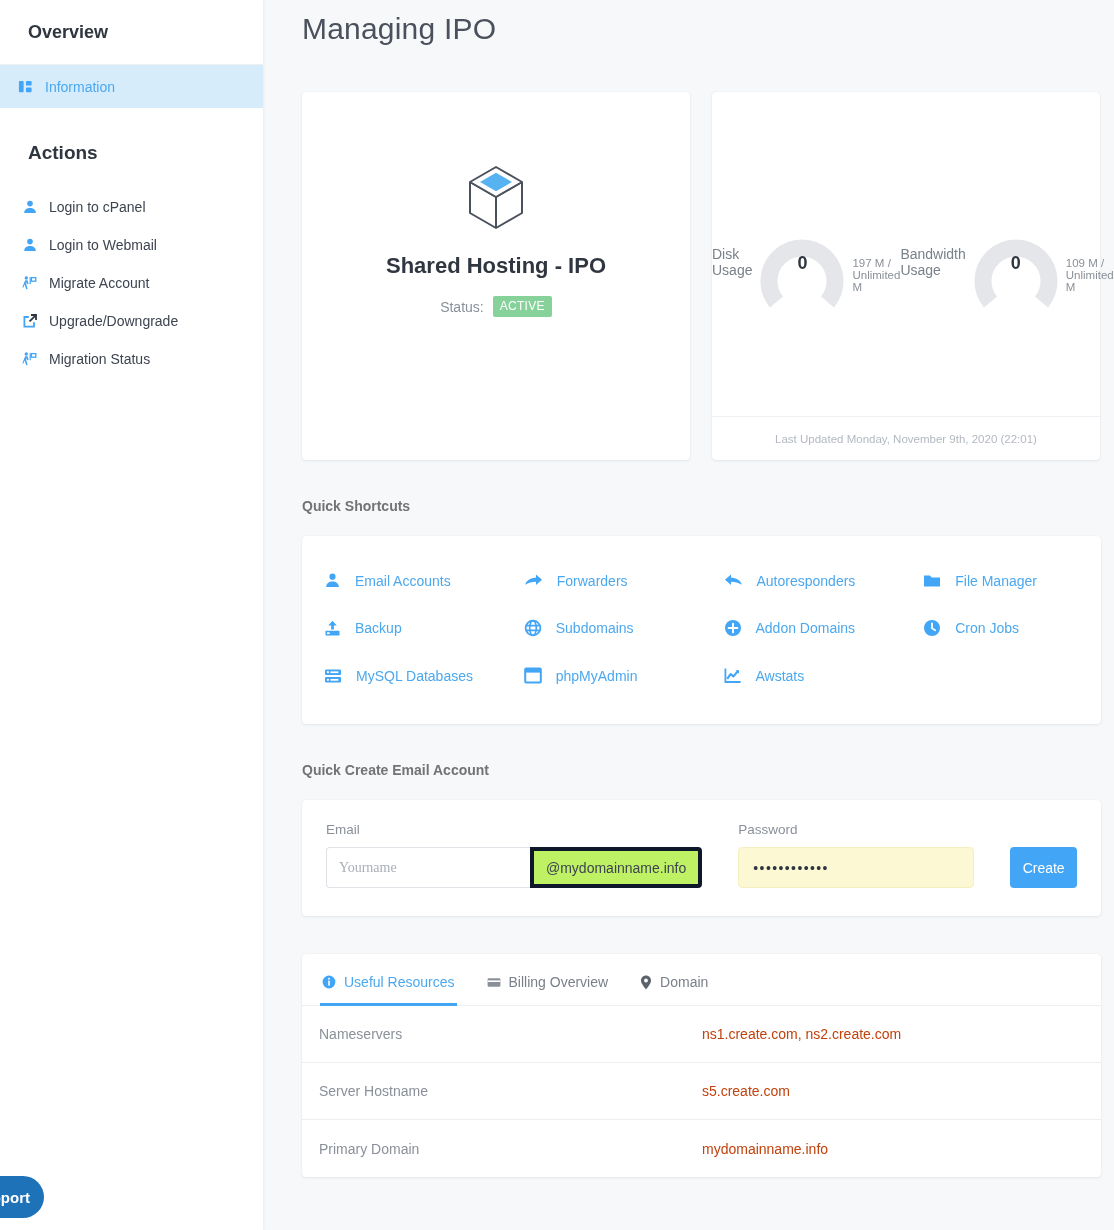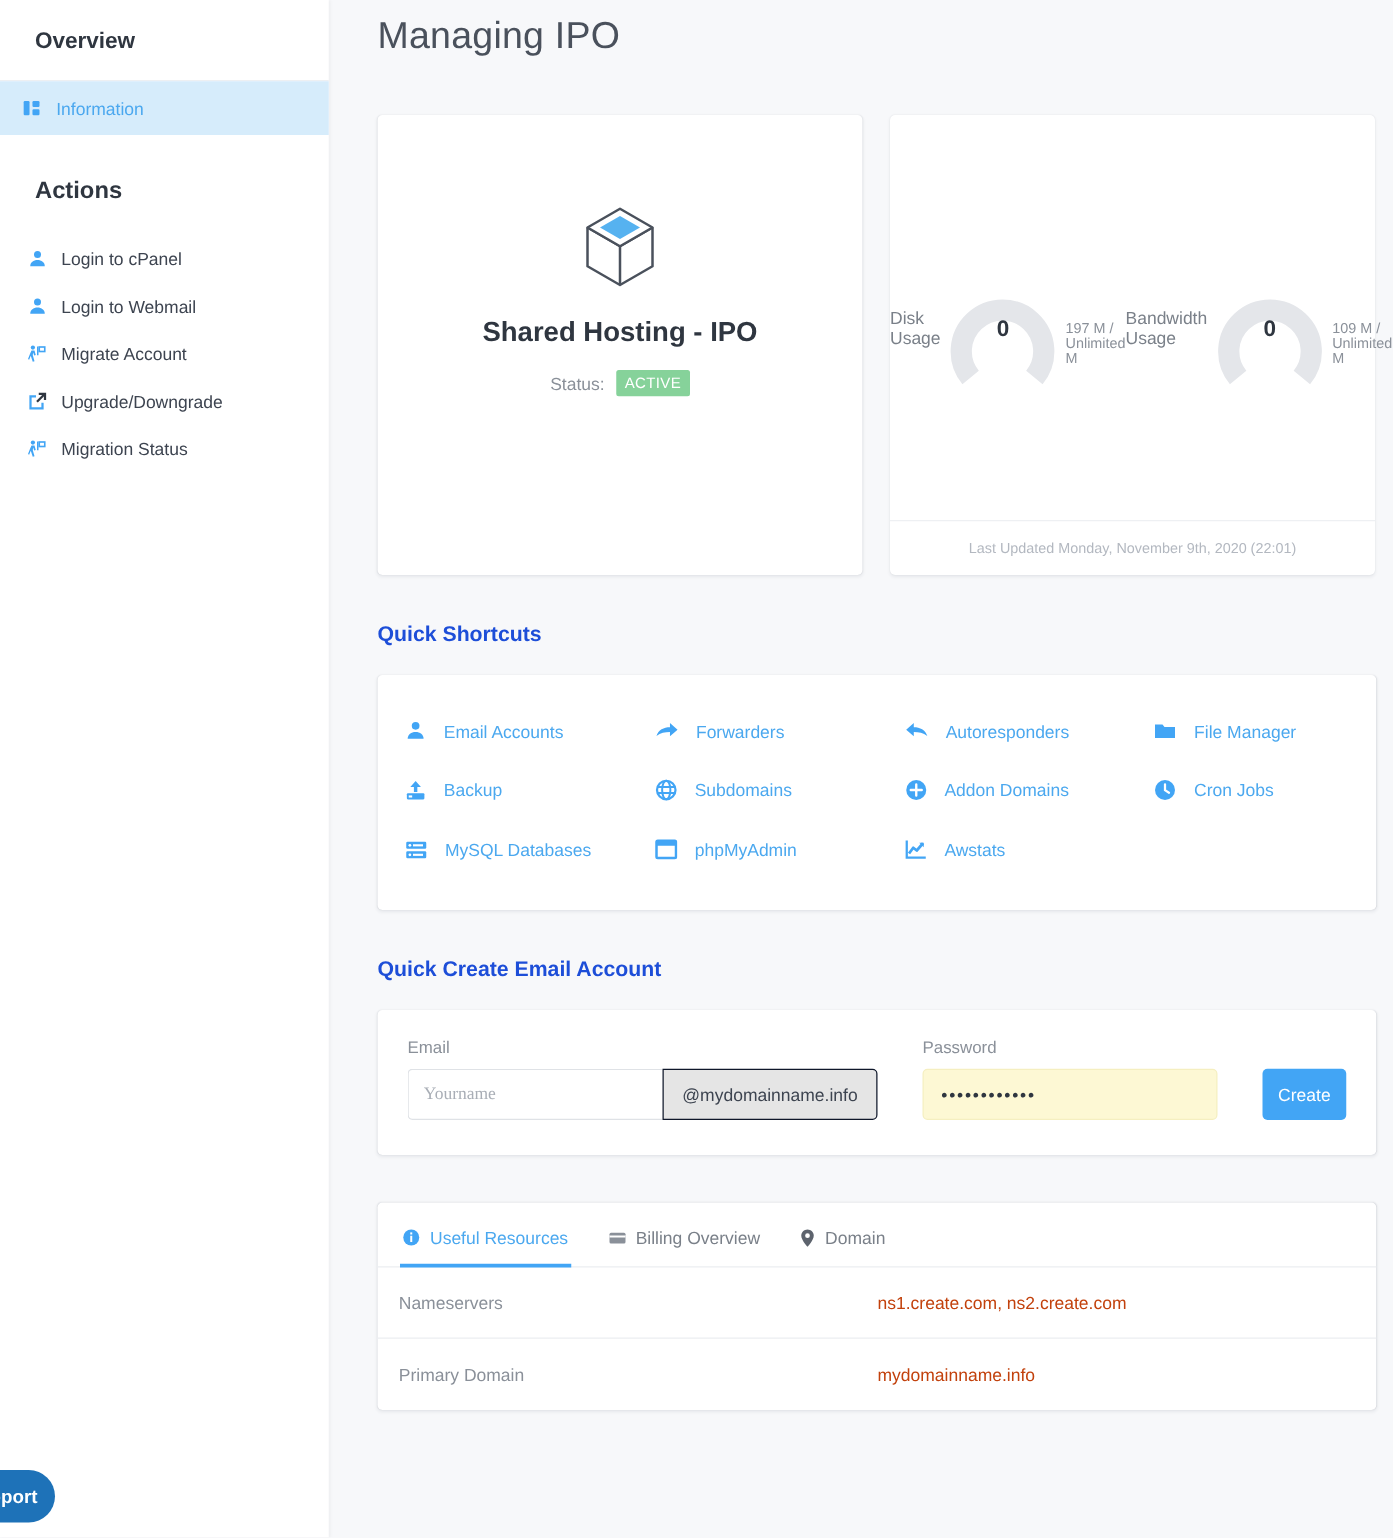--- a/index.html
+++ b/index.html
@@ -107,21 +107,21 @@
     text-align: center; font-size: 18px; font-weight: bold; color: #2f3640;
   }
   .gauge-sub { font-size: 11.5px; color: #8a9099; margin-top: 14px; }
   .card-foot {
     height: 44px; border-top: 1px solid #eef0f3;
     display: flex; align-items: center; justify-content: center;
     font-size: 11.5px; color: #b3b8c0;
   }
 
   .sec-title {
-    font-size: 17px; font-weight: bold; color: #1d4ed8;
+    font-size: 14px; font-weight: bold; color: #737373;
     margin: 38px 0 0 0;
   }
 
   .card-wide { width: 799px; margin-top: 22px; }
   .shortcuts {
     padding: 36px 0 40px 0;
     display: grid;
     grid-template-columns: repeat(4, 1fr);
     row-gap: 30px;
   }
@@ -142,21 +142,21 @@
     border-right: none;
     border-radius: 4px 0 0 4px;
     padding: 0 12px;
     font-size: 14px; color: #3d4450;
     font-family: Liberation Serif, serif;
     background: #fff; outline: none;
   }
   .inp::placeholder { color: #a9aeb6; }
   .addon {
     height: 41px; min-width: 172px;
-    background: #e5e5e5; border: 1px solid #0f172a;
+    background: #bef264; border: 4px solid #0f172a;
     border-radius: 0 4px 4px 0;
     display: flex; align-items: center; justify-content: center;
     font-size: 14px; color: #3d4450;
     padding: 0 12px;
   }
   .pw-col { margin-left: 36px; }
   .pw {
     width: 236px; height: 41px;
     background: #fdf8d4;
     border: 1px solid #f5efc0;
@@ -528,20 +528,24 @@
           <span>Domain</span>
         </div>
 
       </div>
 
       <div class="trow">
         <span class="tkey">Nameservers</span>
         <span class="tval">ns1.create.com, ns2.create.com</span>
       </div>
       <div class="trow">
+        <span class="tkey">Server Hostname</span>
+        <span class="tval">s5.create.com</span>
+      </div>
+      <div class="trow">
         <span class="tkey">Primary Domain</span>
         <span class="tval">mydomainname.info</span>
       </div>
 
     </section>
 
   </main>
 
   <div class="support">Support</div>
 

